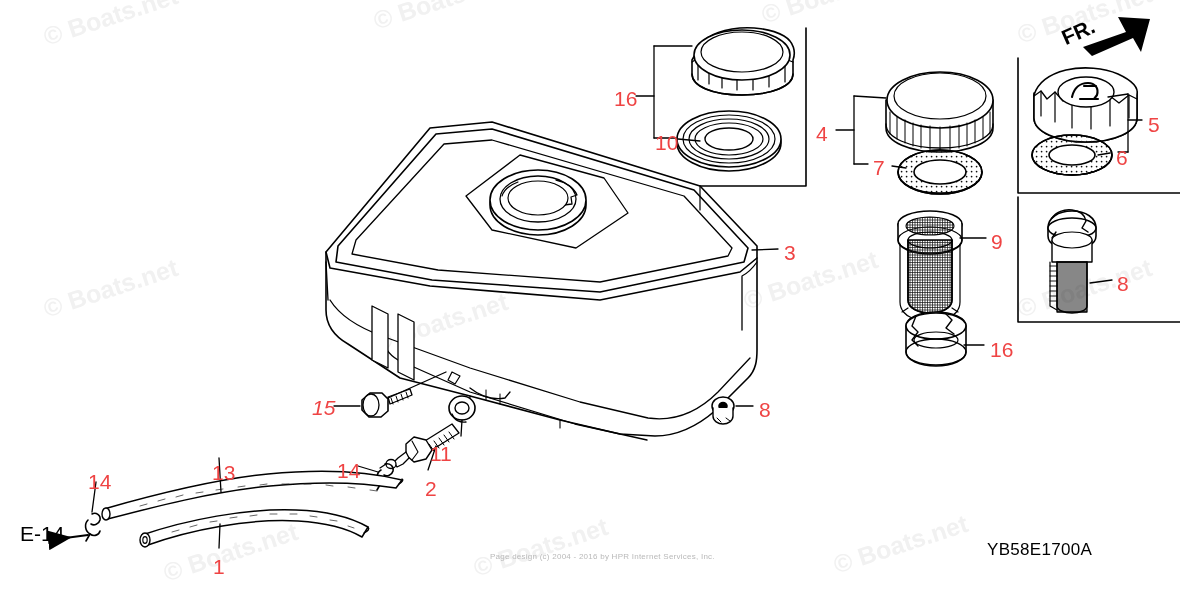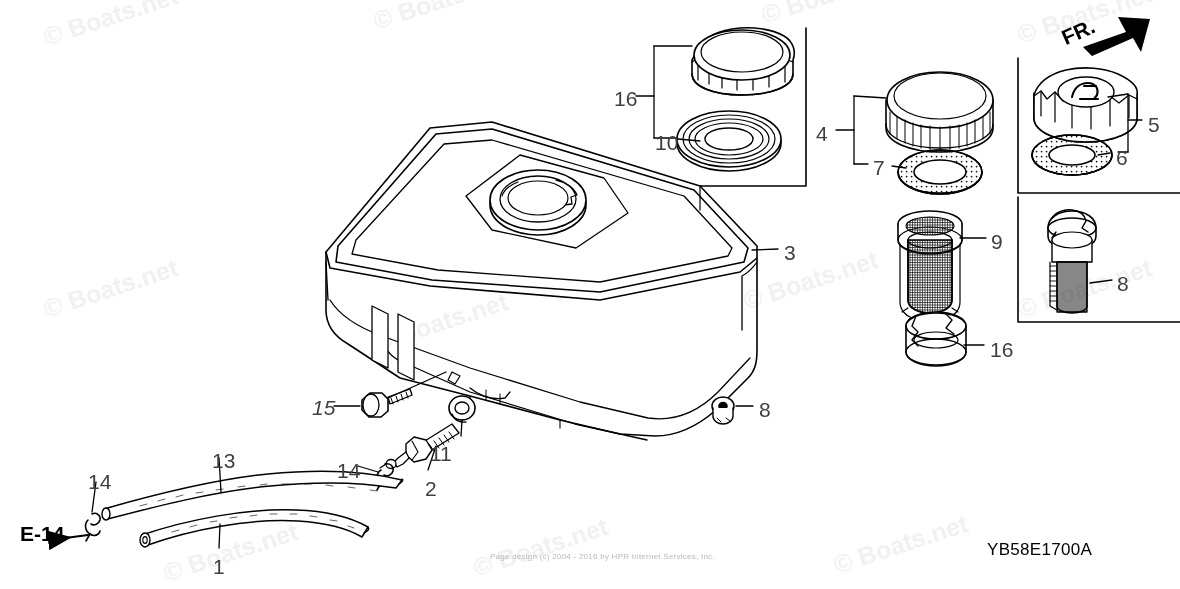--- a/index.html
+++ b/index.html
@@ -30,29 +30,29 @@
     white-space: nowrap;
     transform: rotate(-18deg);
     transform-origin: left top;
     user-select: none;
     pointer-events: none;
   }
   .callout {
     position: absolute;
     font-family: "Liberation Sans", sans-serif;
     font-size: 21px;
-    color: #404040;
+    color: #ef4444;
     font-weight: normal;
     white-space: nowrap;
   }
   .ref-label {
     position: absolute;
     font-family: "Liberation Sans", sans-serif;
     font-size: 21px;
-    font-weight: bold;
+    font-weight: normal;
     color: #000;
     white-space: nowrap;
     text-align: center;
   }
   .fr-label {
     position: absolute;
     font-family: "Liberation Sans", sans-serif;
     font-size: 21px;
     font-weight: bold;
     color: #000;
@@ -432,21 +432,21 @@
       <div class="callout" style="left: 784px; top: 241px;">3</div>
       <div class="callout" style="left: 816px; top: 122px;">4</div>
       <div class="callout" style="left: 1148px; top: 113px;">5</div>
       <div class="callout" style="left: 1116px; top: 146px;">6</div>
       <div class="callout" style="left: 873px; top: 156px;">7</div>
       <div class="callout" style="left: 1117px; top: 272px;">8</div>
       <div class="callout" style="left: 991px; top: 230px;">9</div>
       <div class="callout" style="left: 990px; top: 338px;">16</div>
       <div class="callout" style="left: 430px; top: 442px;">11</div>
       <div class="callout" style="left: 759px; top: 398px;">8</div>
-      <div class="callout" style="left: 212px; top: 449px;">13</div>
+      <div class="callout" style="left: 212px; top: 461px;">13</div>
       <div class="callout" style="left: 88px; top: 470px;">14</div>
       <div class="callout" style="left: 337px; top: 459px;">14</div>
       <div class="callout" style="left: 312px; top: 396px; font-style: italic;">15</div>
       <div class="callout" style="left: 614px; top: 87px;">16</div>
       <div class="callout" style="left: 655px; top: 131px;">10</div>
     </div>
 
   <div class="ref-label" style="left:20px; top:522px;">E-14</div>
 
   <div class="fr-label" style="left:1058px; top:28px;">FR.</div>

